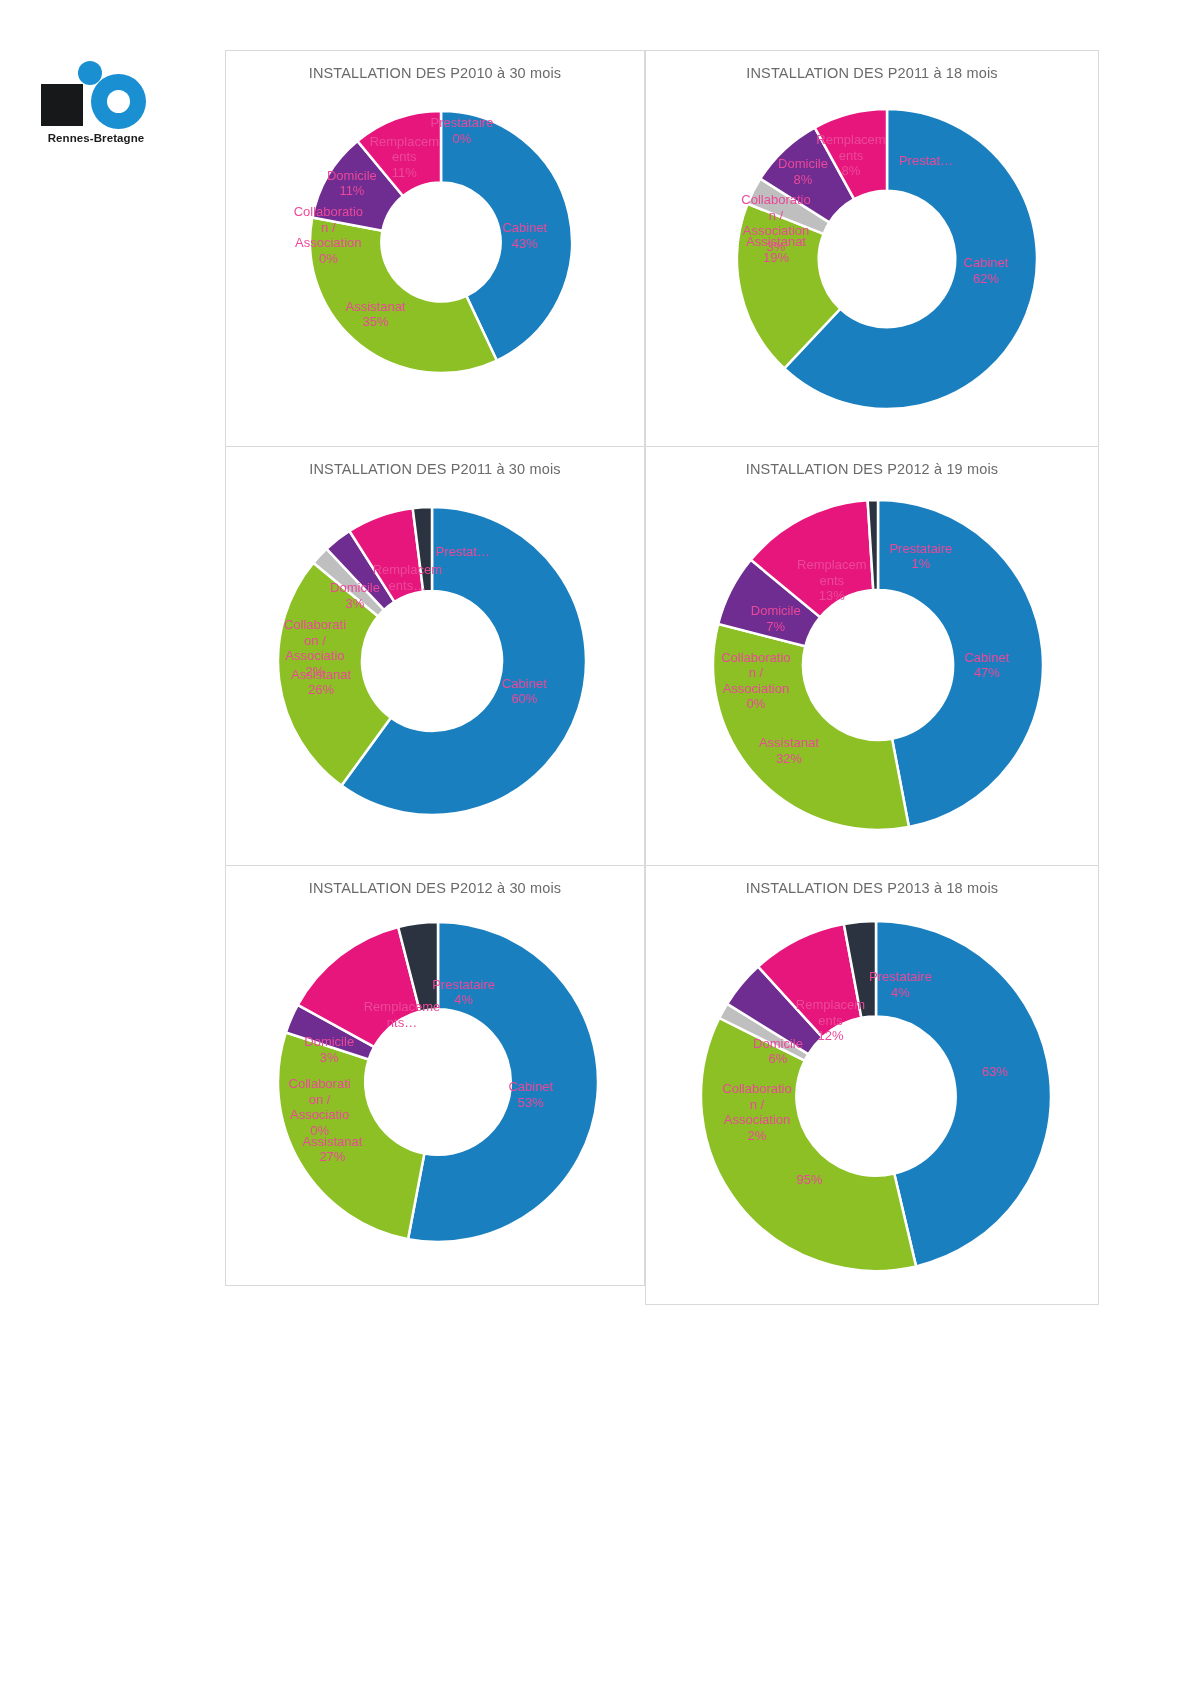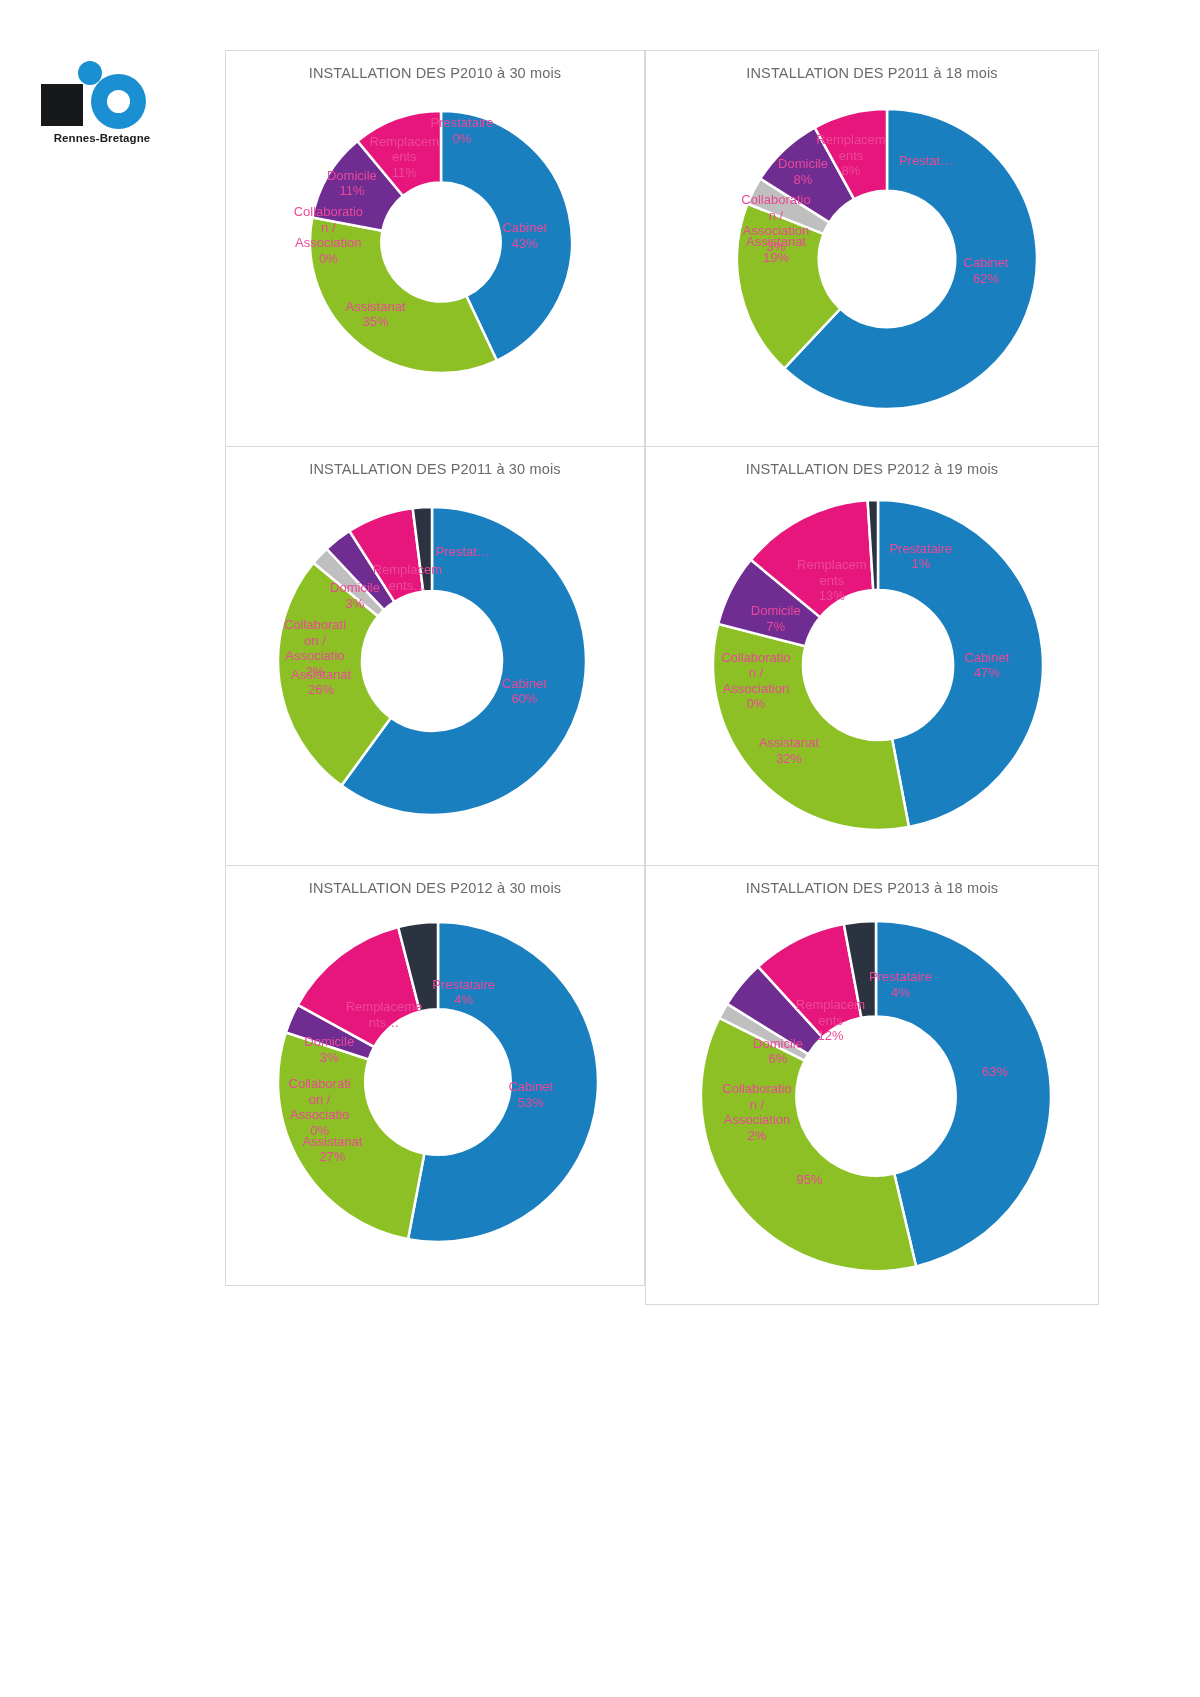--- a/index.html
+++ b/index.html
@@ -9,21 +9,21 @@
     position:relative;overflow:hidden;
   }
   
   #logo{position:absolute;left:36px;top:48px;width:120px;height:100px;}
   #logo .sq{position:absolute;left:5px;top:36px;width:42px;height:42px;background:#17181a;}
   #logo .dot{position:absolute;left:42px;top:13px;width:24px;height:24px;border-radius:50%;background:#1a8fd1;}
   #logo .ring{position:absolute;left:55px;top:26px;width:55px;height:55px;border-radius:50%;
               background:#1a8fd1;}
   #logo .ring:after{content:"";position:absolute;left:16px;top:16px;width:23px;height:23px;
               border-radius:50%;background:#ffffff;}
-  #logo .cap{position:absolute;left:6px;top:84px;width:120px;text-align:center;
+  #logo .cap{position:absolute;left:0;top:84px;width:120px;text-align:center;
              font-size:11.5px;font-weight:bold;color:#1c1c1c;letter-spacing:.1px;}
 
   
   #grid{position:absolute;left:193px;top:50px;width:874px;padding-left:32px;}
   .row{display:flex;}
   .panel{position:relative;box-sizing:border-box;border:1px solid #d9d9d9;background:#ffffff;}
   .p-left{width:420px;}
   .p-right{width:454px;}
   .r1 .panel{height:397px;}
   .r2 .panel{height:420px;}
@@ -192,21 +192,21 @@
             <div class="lab" style="left: 252.8px; top: 179.2px; width: 92px; margin-left: -46px; margin-top: -22px;">Cabinet
 53%</div>
             <div class="lab" style="left: 54.4px; top: 233.6px; width: 92px; margin-left: -46px; margin-top: -22px;">Assistanat
 27%</div>
             <div class="lab" style="left: 41.6px; top: 176px; width: 92px; margin-left: -46px; margin-top: -22px;">Collaborati
 on /
 Associatio
 0%</div>
             <div class="lab" style="left: 51.2px; top: 134.4px; width: 92px; margin-left: -46px; margin-top: -22px;">Domicile
 3%</div>
-            <div class="lab" style="left: 106px; top: 99.2px; width: 92px; margin-left: -46px; margin-top: -22px;">Remplaceme
+            <div class="lab" style="left: 124px; top: 99.2px; width: 92px; margin-left: -46px; margin-top: -22px;">Remplaceme
 nts…</div>
             <div class="lab" style="left: 185.6px; top: 76.8px; width: 92px; margin-left: -46px; margin-top: -22px;">Prestataire
 4%</div>
           </div>
         </div>
     </div>
     <div class="panel p-right">
       <div class="ctitle" style="top:14px;">INSTALLATION DES P2013 à 18 mois</div>
       <div class="chartwrap" id="c5" style="left:55px;top:55px;width:350px;height:350px;">
           <div class="donut">

